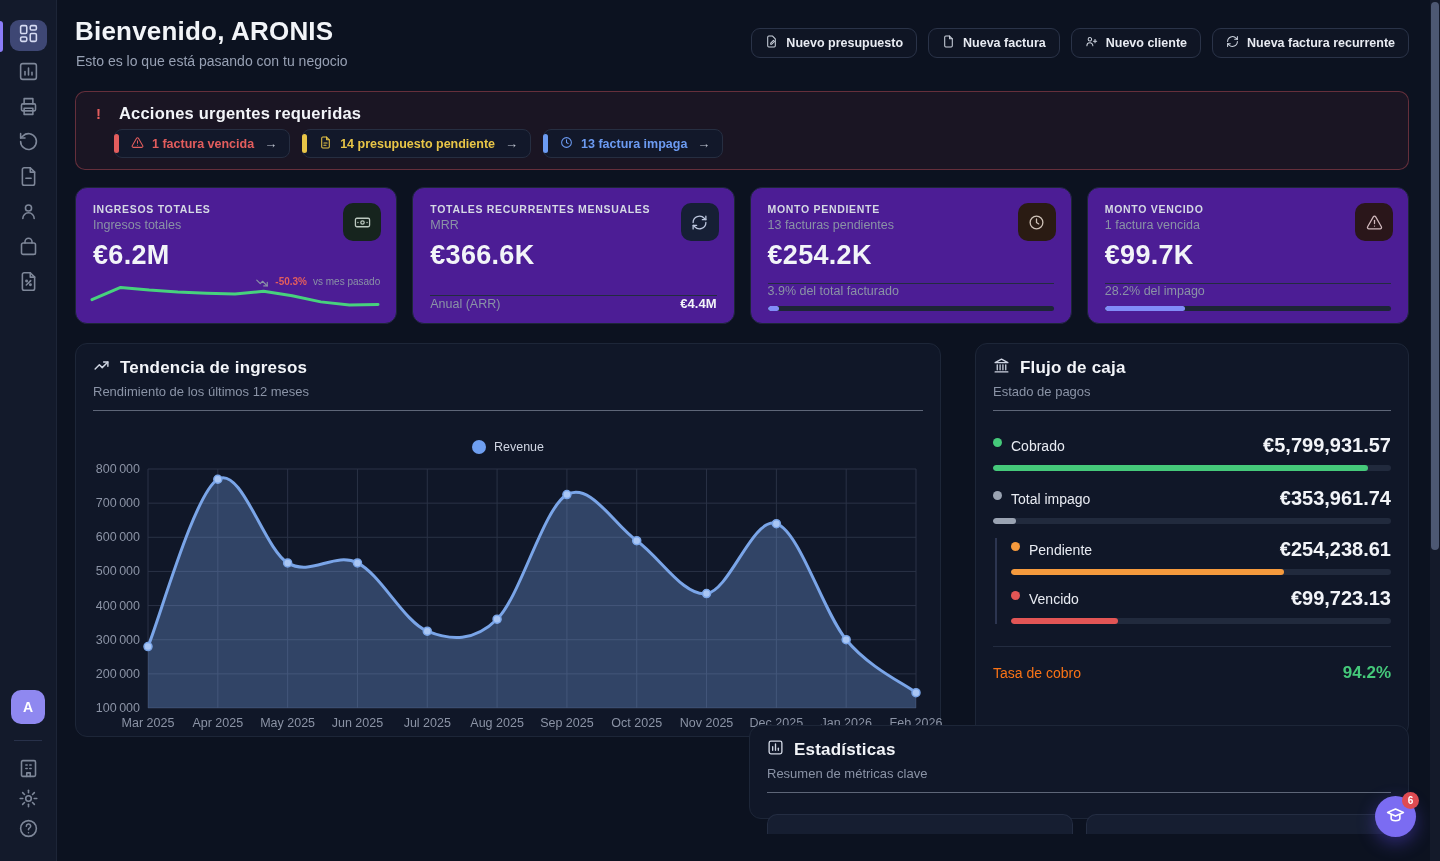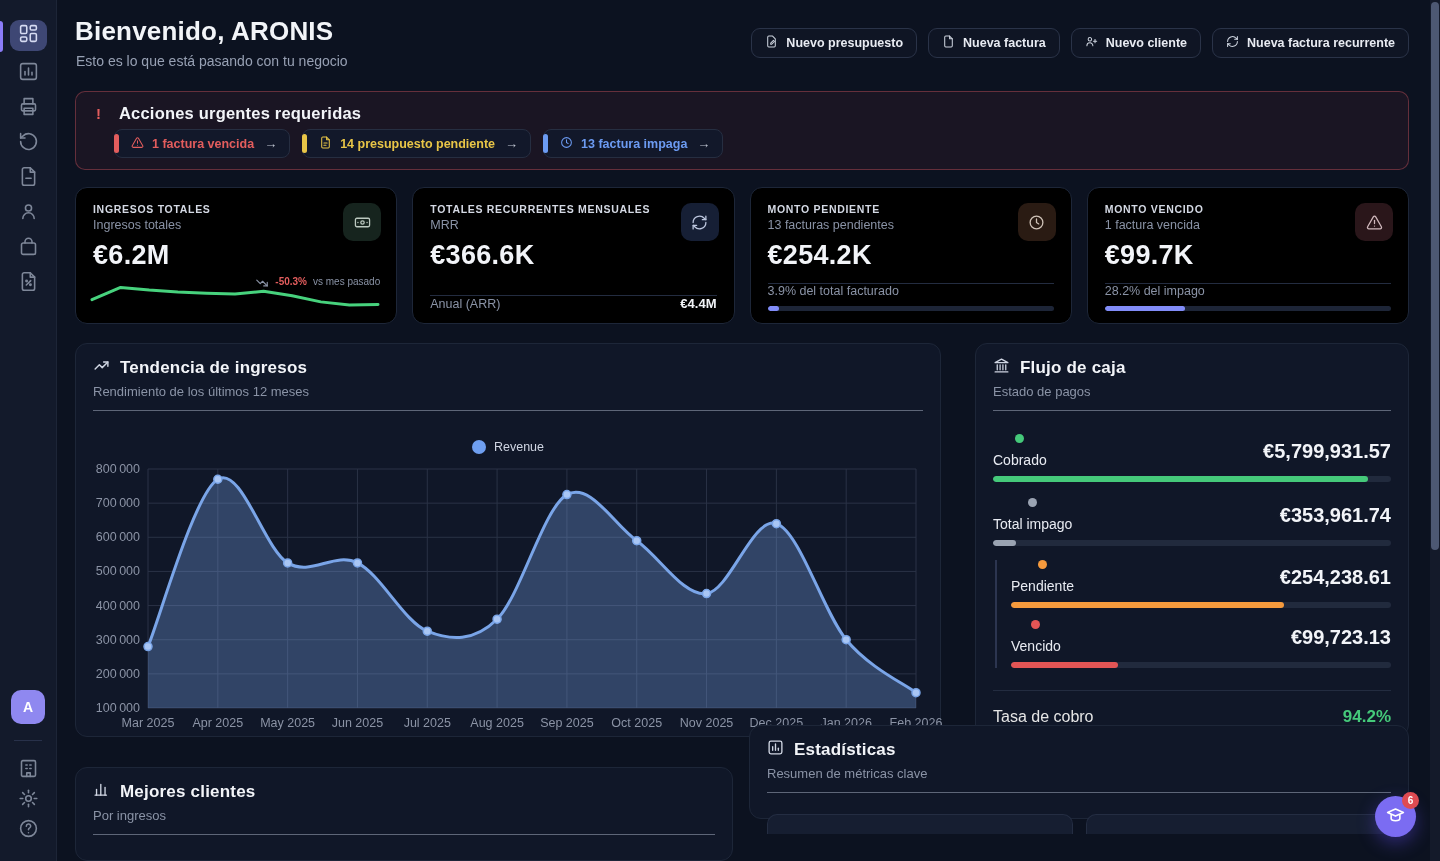--- a/index.html
+++ b/index.html
@@ -32,21 +32,21 @@
   .banner-excl { color:#e35d5d; font-weight:700; font-size:15px; }
   .banner-title { font-size:16.5px; font-weight:700; letter-spacing:.2px; }
   .chips { position:absolute; left:38px; top:37px; display:flex; gap:12px; }
   .chip { position:relative; display:inline-flex; align-items:center; gap:8px; height:29px; padding:0 12px 0 16px; background:#12182a; border:1px solid #262e41; border-radius:8px; font-size:12.5px; font-weight:600; cursor:pointer; }
   .chip .accent { position:absolute; left:-1px; top:4px; width:5px; height:19px; border-radius:3px; }
   .chip svg { width:13px; height:13px; }
   .chip .arrow { color:#c0c6d2; font-size:13px; margin-left:2px; }
 
   
   .stats { position:absolute; left:75px; top:187px; width:1334px; height:137px; display:grid; grid-template-columns:repeat(4,1fr); gap:15px; }
-  .stat-card { position:relative; background:#000000; border:1px solid #1d2638; border-radius:12px; padding:15px 17px; }
+  .stat-card { position:relative; background:#4c1d95; border:1px solid #1d2638; border-radius:12px; padding:15px 17px; }
   .stat-label { font-size:10.5px; font-weight:700; letter-spacing:.7px; color:#d4d9e4; }
   .stat-sub { margin-top:3px; font-size:12.5px; color:#8a93a6; }
   .stat-value { margin-top:8px; font-size:27px; font-weight:700; letter-spacing:.3px; }
   .stat-icon { position:absolute; right:15px; top:15px; width:38px; height:38px; border-radius:10px; display:flex; align-items:center; justify-content:center; }
   .stat-icon svg { width:17px; height:17px; }
   .tint-green { background:#16241e; color:#bcc9c0; }
   .tint-blue { background:#161f35; color:#bcc6de; }
   .tint-brown { background:#2a1b13; color:#d0c3b8; }
   .tint-red { background:#2a161a; color:#d0b8bc; }
   .delta-row { position:absolute; right:16px; top:88px; display:flex; align-items:flex-start; gap:6px; font-size:10px; }
@@ -71,30 +71,30 @@
 
   .trend-card { left:75px; top:343px; width:866px; height:394px; }
   .legend { position:absolute; left:0; right:0; top:96px; display:flex; justify-content:center; align-items:center; gap:8px; cursor:pointer; }
   .legend-dot { width:14px; height:14px; border-radius:50%; }
   .legend-label { font-size:12.5px; color:#cfd5e2; }
   .trend-plot { position:absolute; left:0; top:0; width:866px; height:394px; pointer-events:none; }
 
   .cash-card { left:975px; top:343px; width:434px; height:394px; }
   .cash-body { position:absolute; left:17px; right:17px; top:80px; }
   .cash-row { display:flex; justify-content:space-between; align-items:center; margin-top:10px; }
-  .cash-left { display:flex; align-items:center; gap:9px; font-size:14px; color:#e8ebf2;flex-direction:column; }
+  .cash-left { display:flex; gap:9px; font-size:14px; color:#e8ebf2; }
   .cash-dot { width:9px; height:9px; border-radius:50%; }
   .cash-value { font-size:20px; font-weight:700; }
   .cash-track { margin-top:8px; height:6px; border-radius:3px; background:#212a3d; overflow:hidden; }
   .cash-fill { height:100%; border-radius:3px; }
   .cash-sub { margin-top:14px; margin-left:2px; border-left:2px solid #2c3550; padding-left:14px; }
   .cash-sub .cash-row:first-child { margin-top:8px; }
   .cash-foot-divider { margin-top:22px; height:1px; background:#232c40; }
   .cash-foot { display:flex; justify-content:space-between; align-items:center; margin-top:16px; }
-  .cash-foot-label { font-size:16px; color:#e5e5e5; }
+  .cash-foot-label { font-size:14px; color:#f97316; }
   .cash-foot-value { font-size:17px; font-weight:700; color:#45c97a; }
 
   .clients-card { left:75px; top:767px; width:658px; height:94px; }
   .stats-card { left:749px; top:725px; width:660px; height:94px; }
   .inner-cards { position:absolute; left:17px; right:17px; top:88px; display:flex; gap:13px; }
   .inner-card { flex:1; height:20px; background:#161e31; border:1px solid #242d42; border-radius:10px 10px 0 0; border-bottom:none; }
 
   
   .fab { position:absolute; left:1375px; top:796px; width:41px; height:41px; border-radius:50%; background:#7b6cf2; display:flex; align-items:center; justify-content:center; cursor:pointer; box-shadow:0 6px 18px rgba(90,70,220,0.45); z-index:6; }
   .fab svg { width:19px; height:19px; color:#fff; }
@@ -507,35 +507,20 @@
       </div>
 
       <div class="cash-foot-divider"></div>
       <div class="cash-foot">
         <span class="cash-foot-label">Tasa de cobro</span>
         <span class="cash-foot-value">94.2%</span>
       </div>
     </div>
   </div>
 
-  <div class="panel clients-card">
-    <div class="panel-head">
-      <div class="panel-title">
-        <span><svg viewBox="0 0 24 24" fill="none" stroke="currentColor" stroke-width="1.9" stroke-linecap="round" stroke-linejoin="round">
-              <line x1="5" y1="20" x2="5" y2="12"></line>
-              <line x1="11" y1="20" x2="11" y2="5"></line>
-              <line x1="17" y1="20" x2="17" y2="9"></line>
-              <line x1="3" y1="20" x2="19" y2="20"></line>
-            </svg></span>
-        <span>Mejores clientes</span>
-      </div>
-      <div class="panel-sub">Por ingresos</div>
-    </div>
-    <div class="panel-divider" style="top:66px;"></div>
-  </div>
 
   <div class="panel stats-card">
     <div class="panel-head">
       <div class="panel-title">
         <span><svg viewBox="0 0 24 24" fill="none" stroke="currentColor" stroke-width="1.9" stroke-linecap="round" stroke-linejoin="round">
               <rect x="3" y="3" width="18" height="18" rx="2.5"></rect>
               <line x1="8" y1="16" x2="8" y2="11"></line>
               <line x1="12" y1="16" x2="12" y2="7"></line>
               <line x1="16" y1="16" x2="16" y2="13"></line>
             </svg></span>

